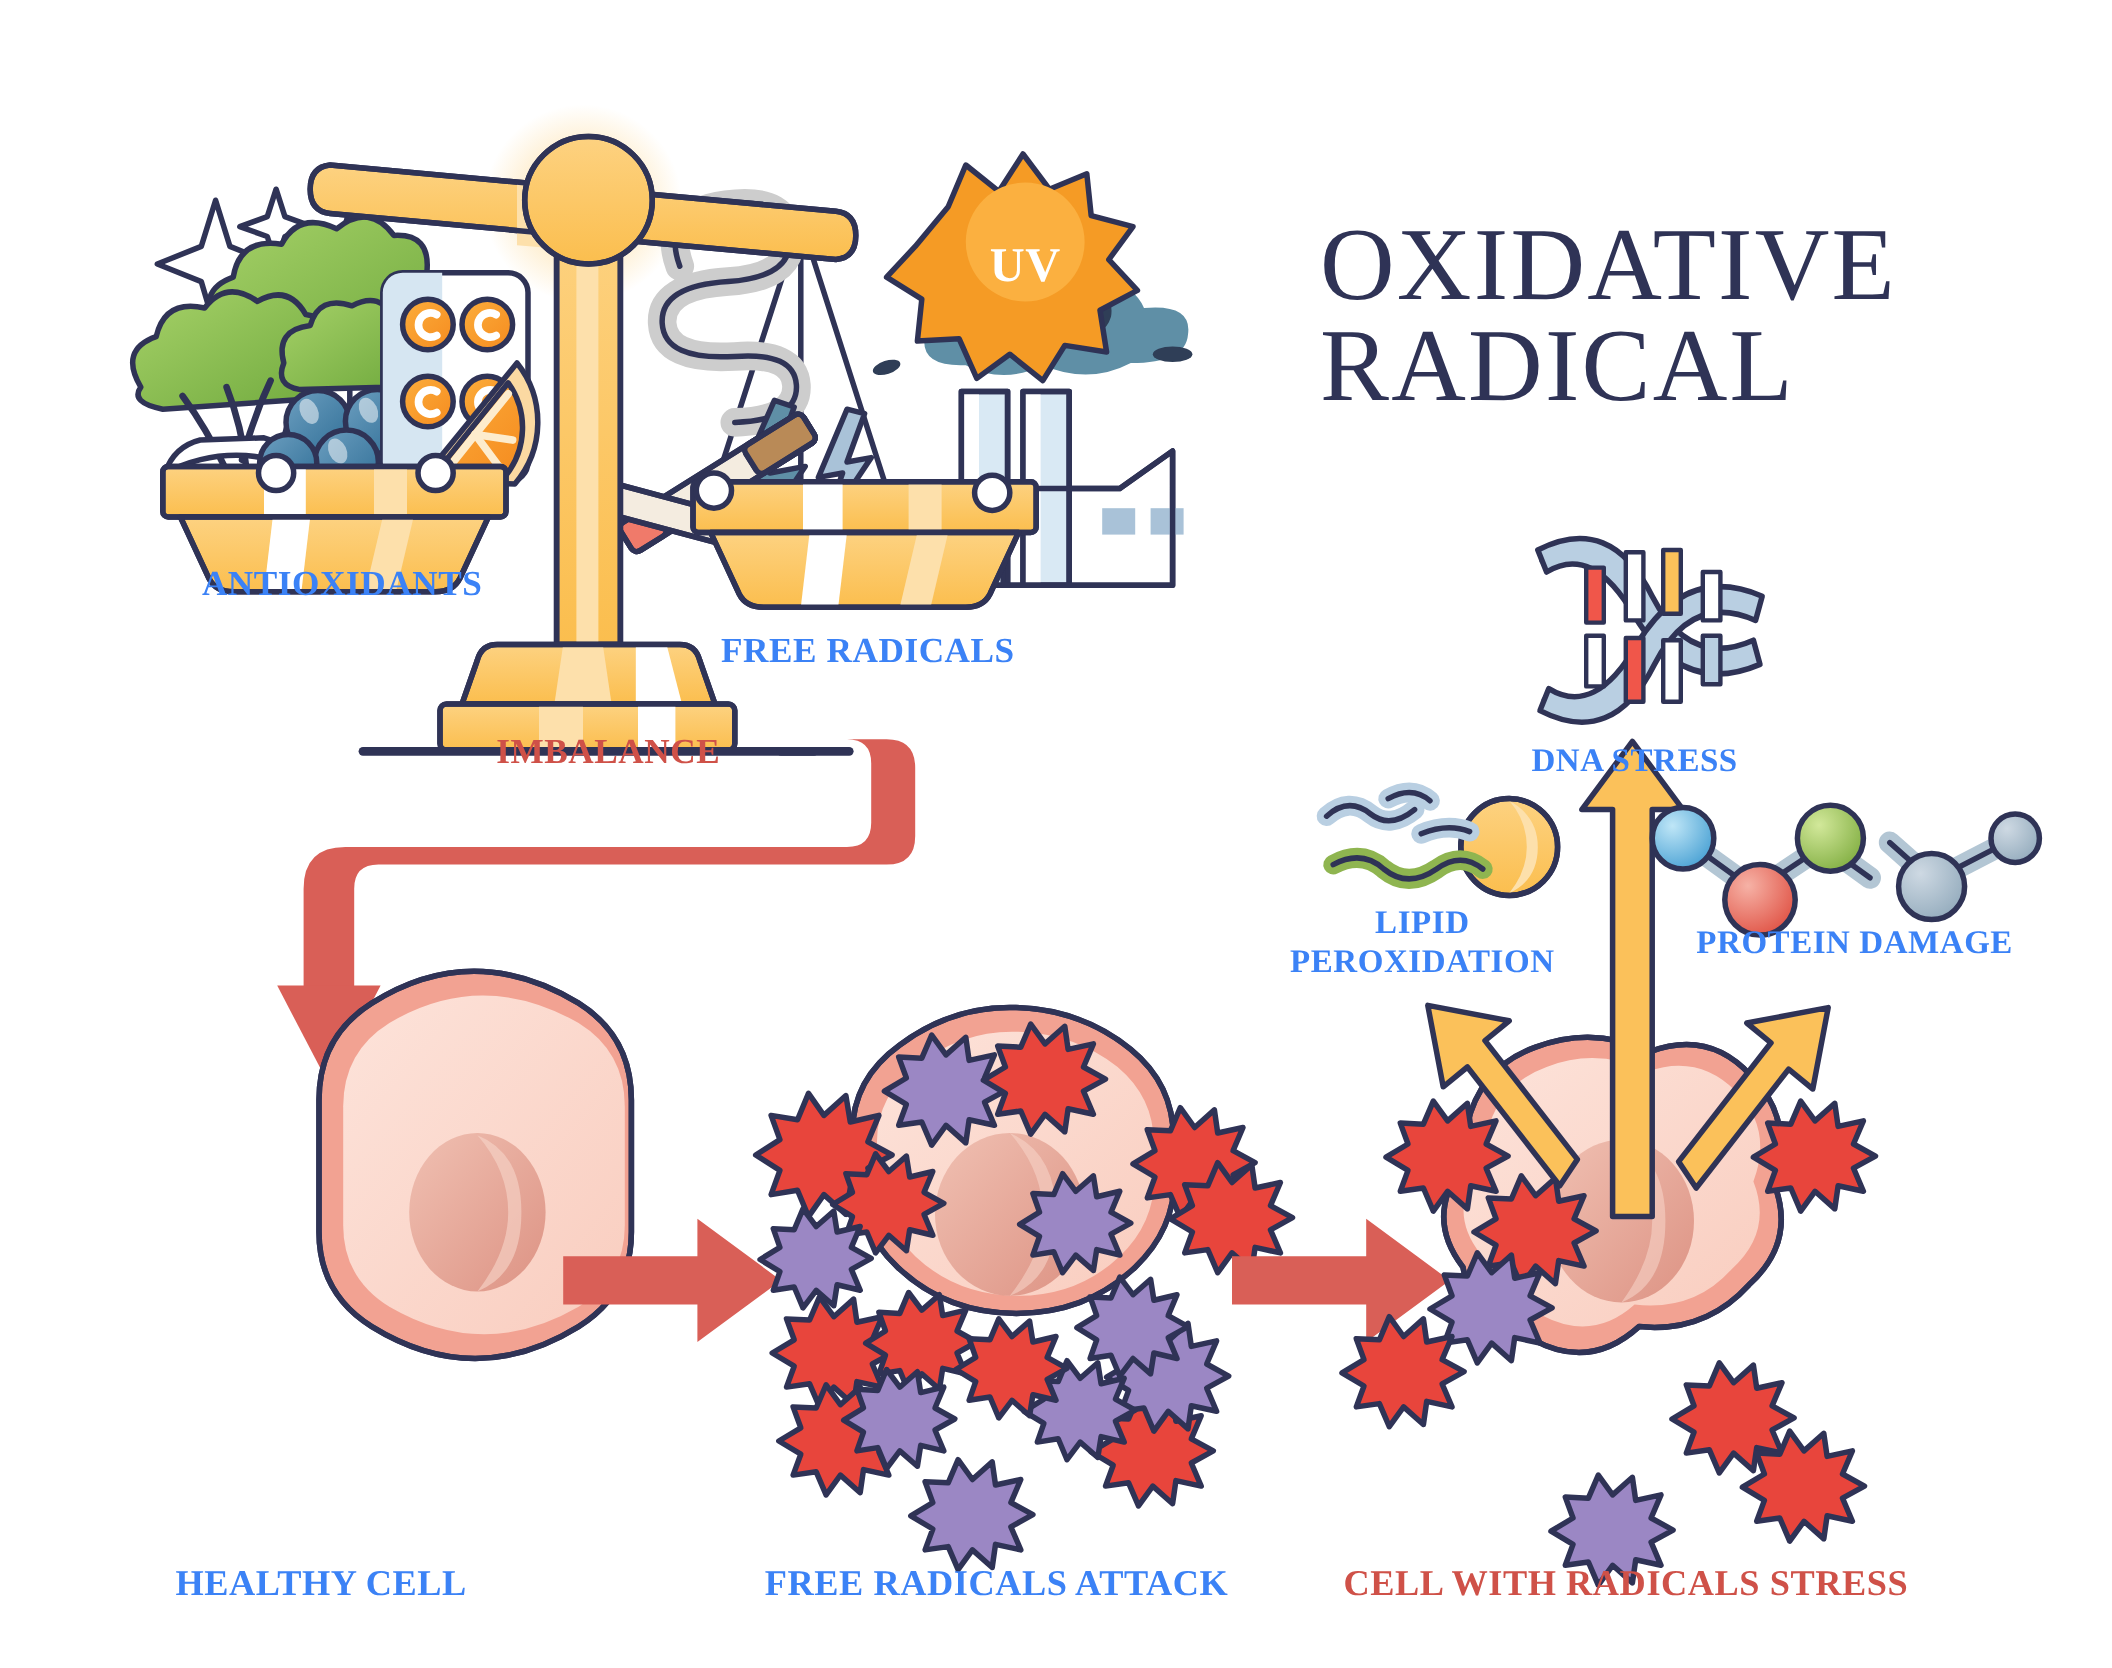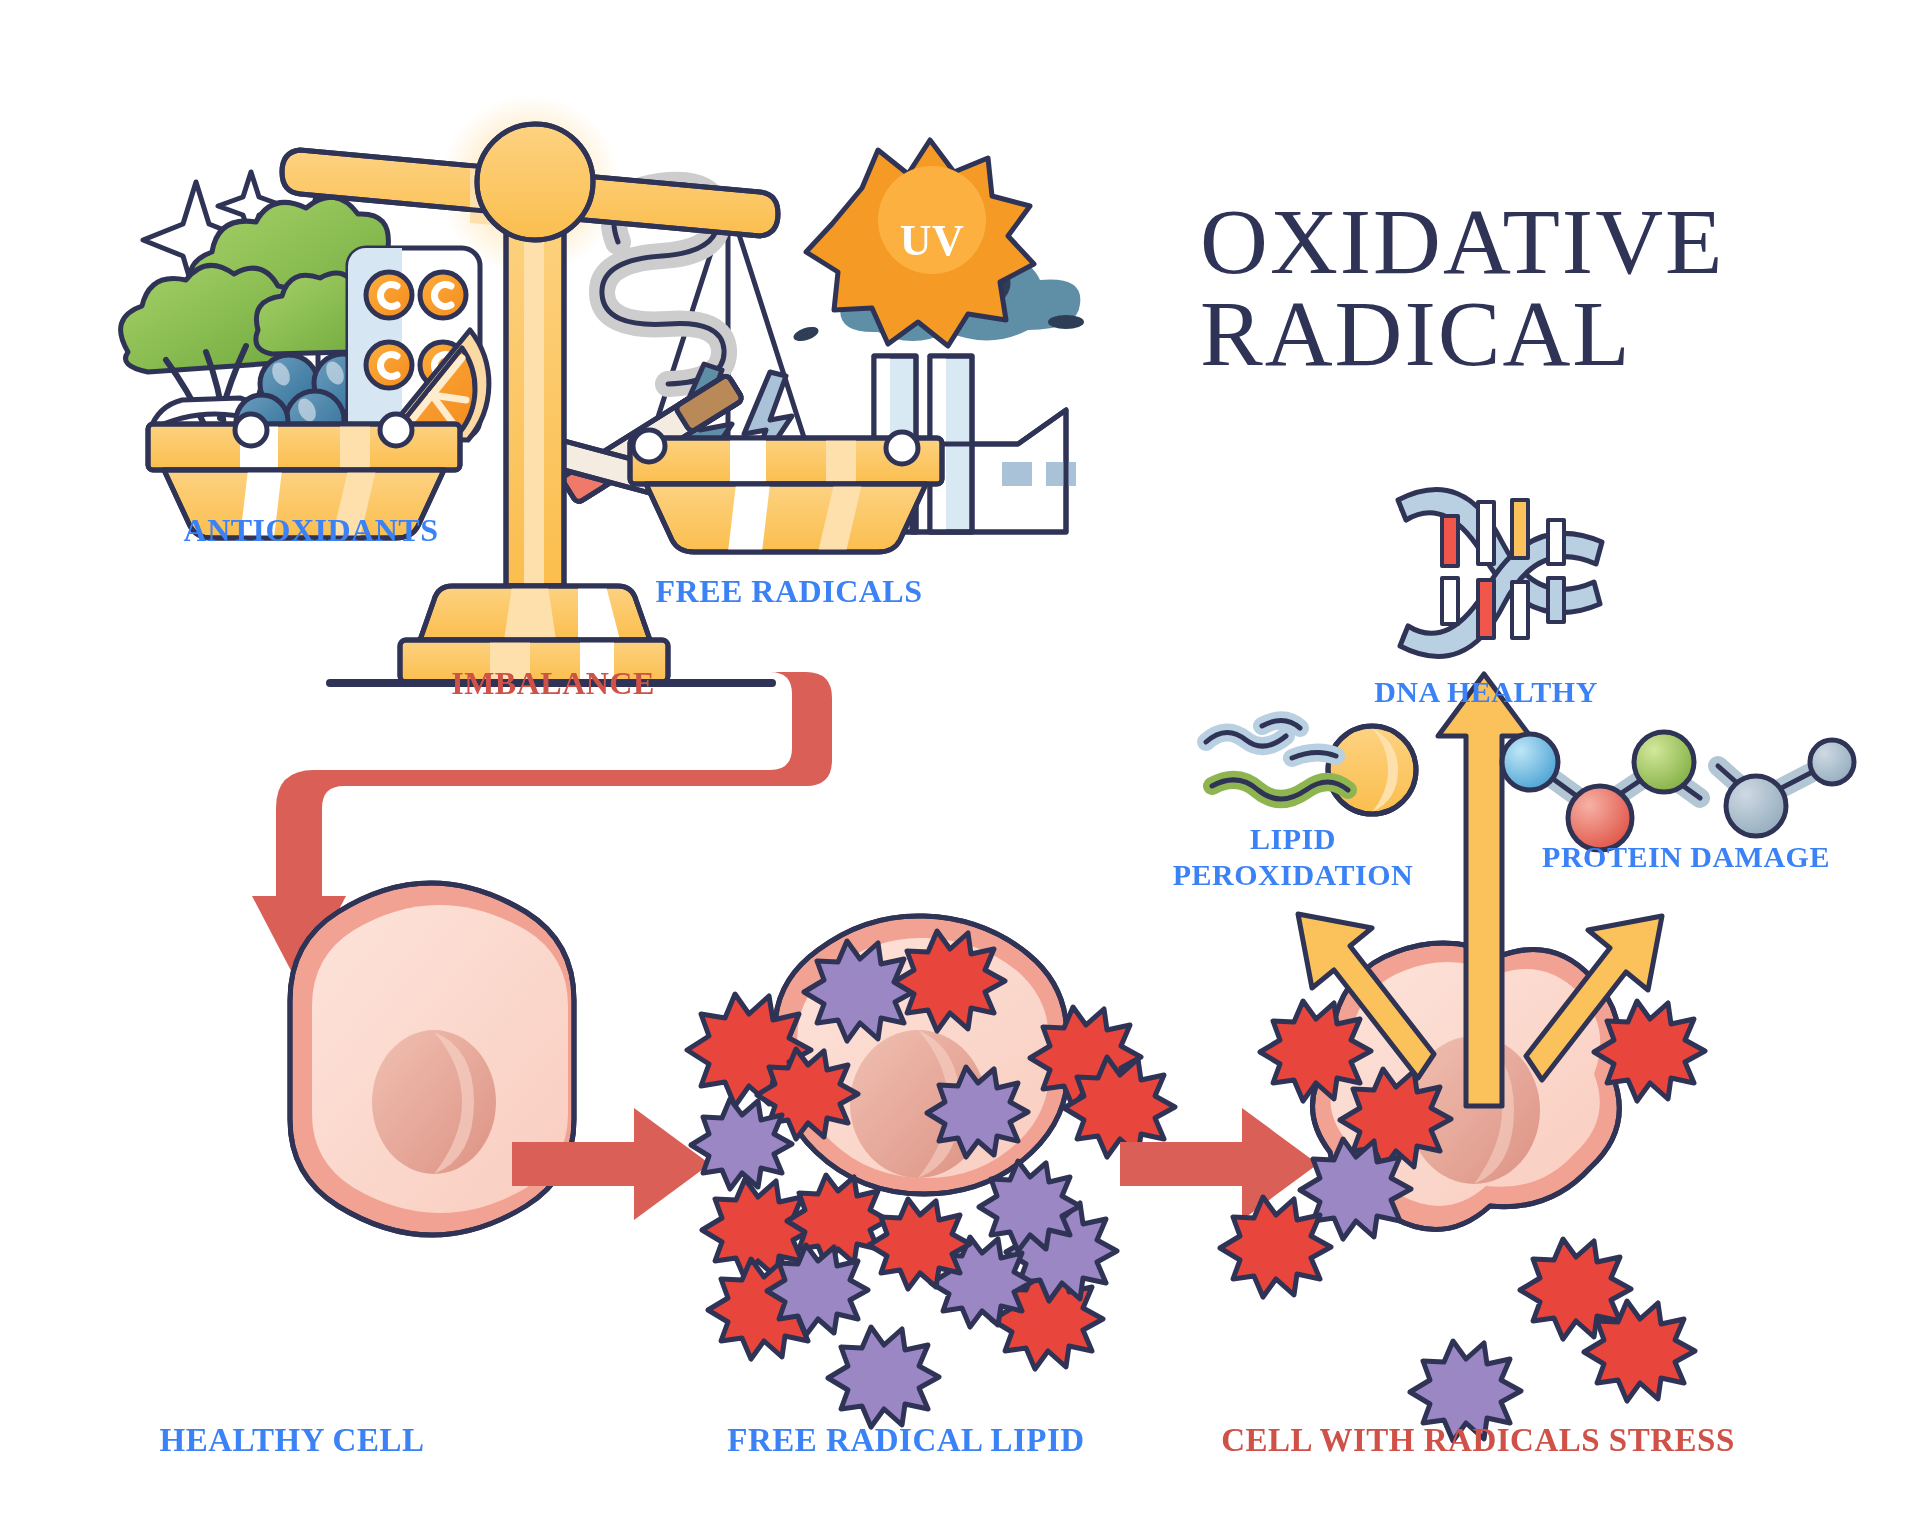--- a/index.html
+++ b/index.html
@@ -444,24 +444,24 @@
 
 <div class="title" style="left:1200px;top:195px;font-size:94px;">
   <span class="t-line">OXIDATIVE</span>
   <span class="t-line">RADICAL</span>
 </div>
 
 <div class="lbl" style="left:311px;top:512px;font-size:32px;">ANTIOXIDANTS</div>
 <div class="lbl" style="left:789px;top:573px;font-size:32px;">FREE RADICALS</div>
 <div class="lbl red" style="left:553px;top:665px;font-size:32px;">IMBALANCE</div>
 
-<div class="lbl" style="left:1486px;top:675px;font-size:30px;">DNA HEALTHY</div>
+<div class="lbl" style="left:1486px;top:675px;font-size:30px;">DNA STRESS</div>
 <div class="lbl" style="left:1293px;top:822px;font-size:30px;">LIPID</div>
 <div class="lbl" style="left:1293px;top:858px;font-size:30px;">PEROXIDATION</div>
 <div class="lbl" style="left:1686px;top:840px;font-size:30px;">PROTEIN DAMAGE</div>
 
 <div class="lbl" style="left:292px;top:1422px;font-size:33px;">HEALTHY CELL</div>
-<div class="lbl" style="left:906px;top:1422px;font-size:33px;">FREE RADICAL LIPID</div>
+<div class="lbl" style="left:906px;top:1422px;font-size:33px;">FREE RADICALS ATTACK</div>
 <div class="lbl red" style="left:1478px;top:1422px;font-size:33px;">CELL WITH RADICALS STRESS</div>
 
 <div class="lbl" style="left:932px;top:215px;font-size:44px;color:#ffffff;">UV</div>
 
 </div>
 
 </body></html>

